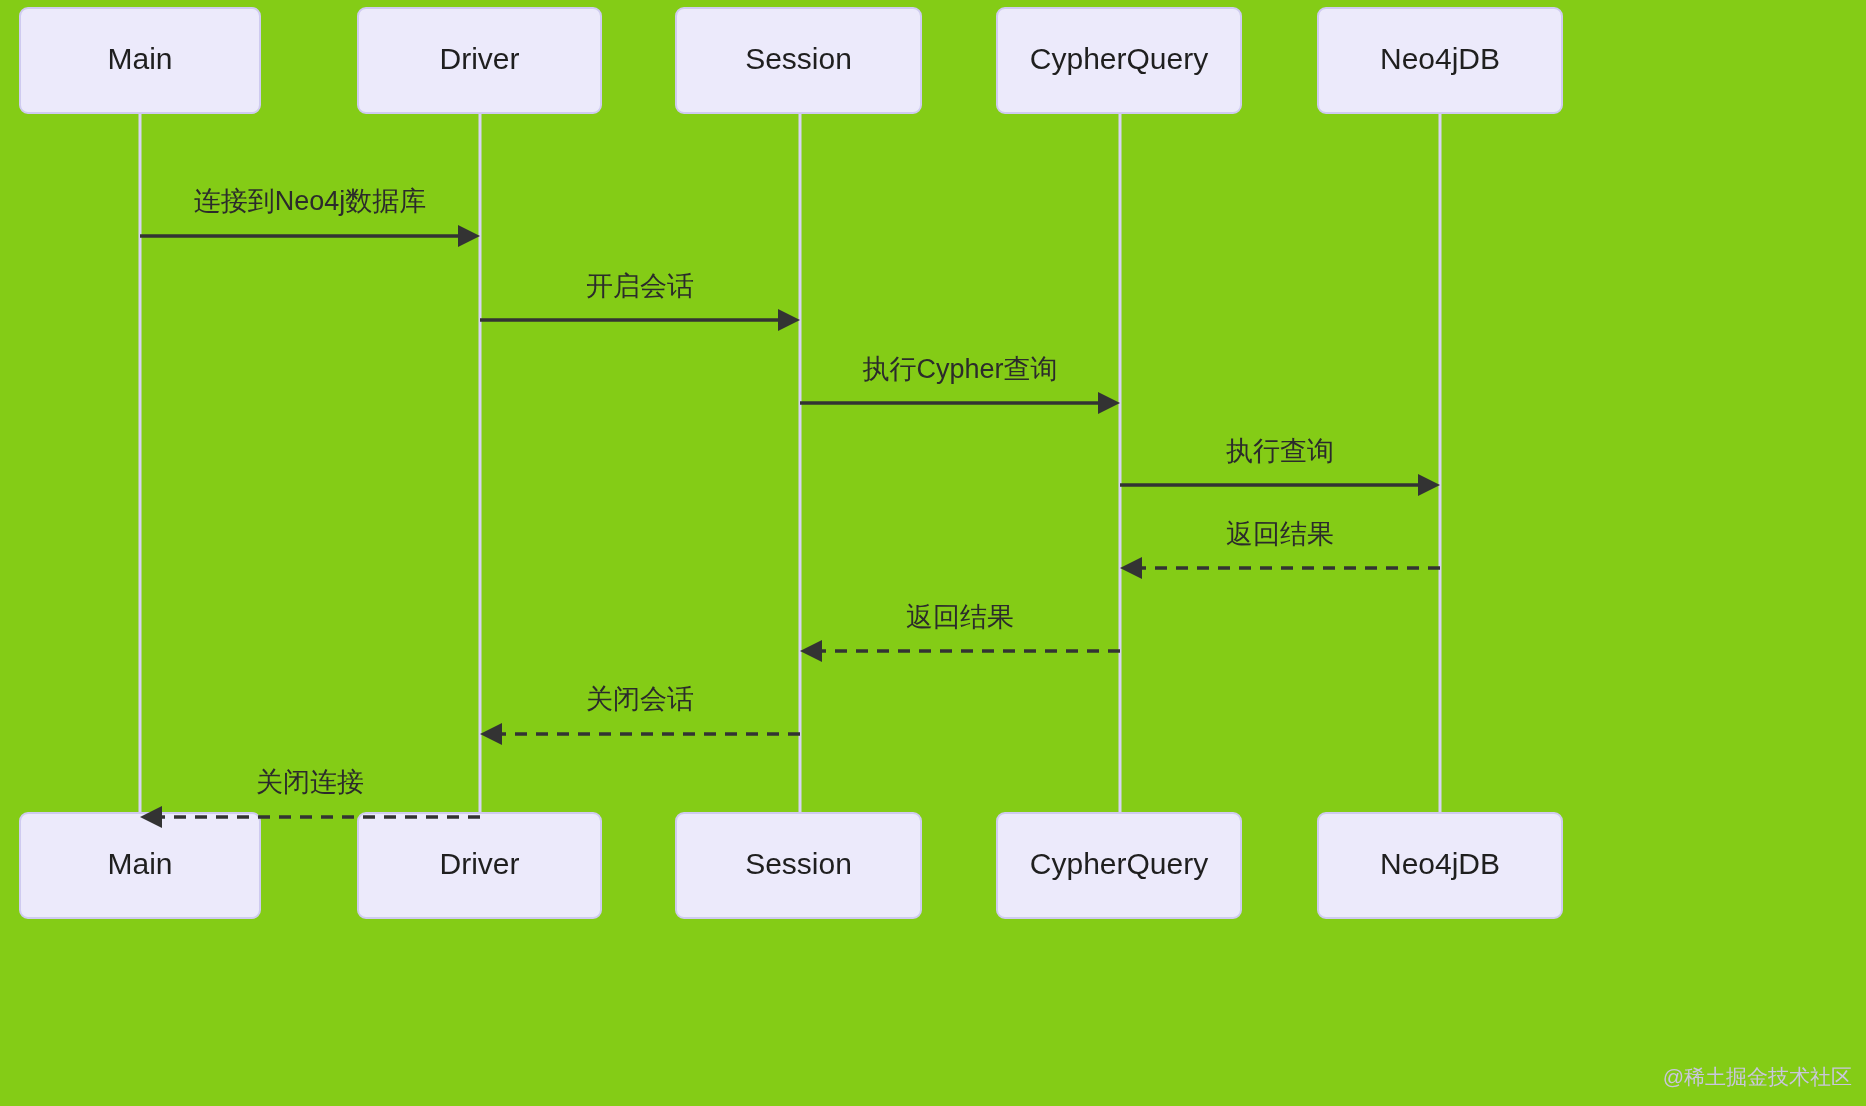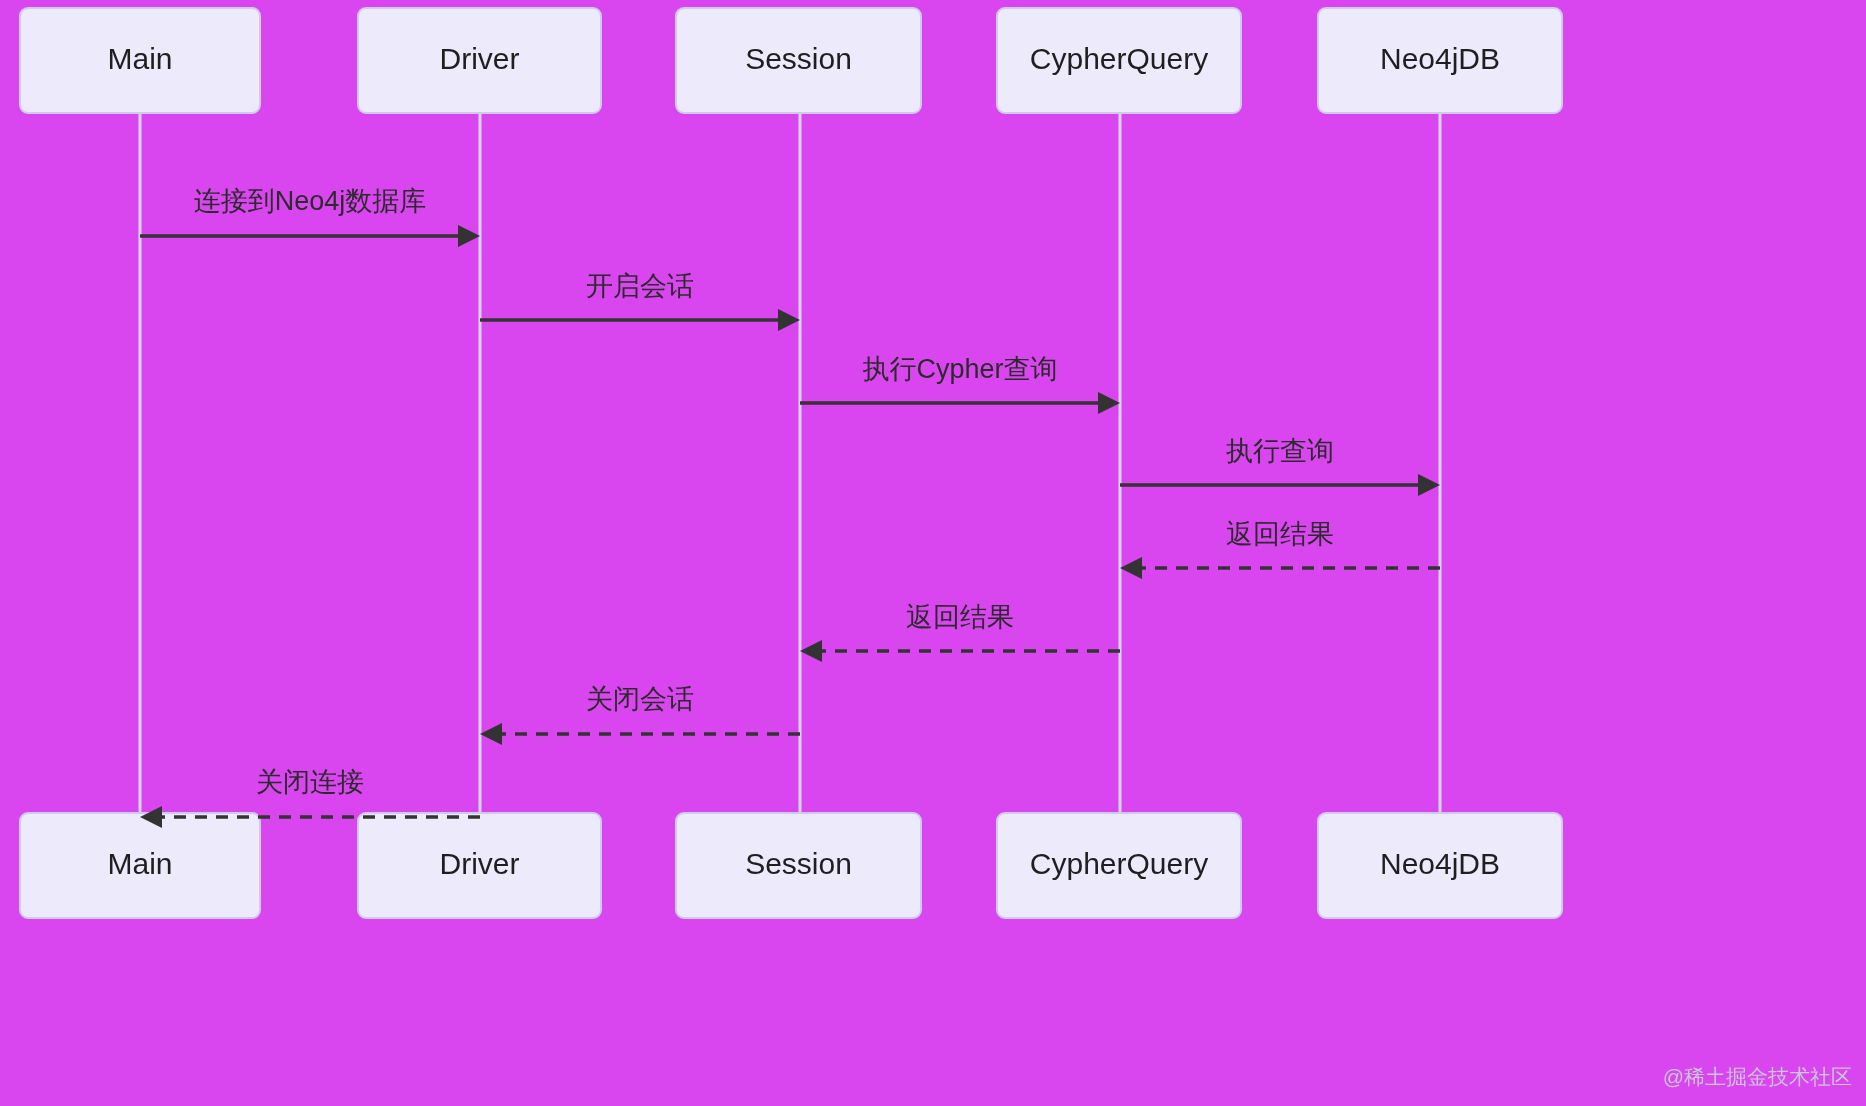--- a/index.html
+++ b/index.html
@@ -7,21 +7,21 @@
     padding: 0;
     background: #ffffff;
   }
   body {
     font-family: "Liberation Sans", "DejaVu Sans", sans-serif;
   }
   #diagram-root {
     position: relative;
     width: 1866px;
     height: 1106px;
-    background: #d946ef;
+    background: #84cc16;
     overflow: hidden;
   }
   .seq-svg {
     position: absolute;
     left: 0;
     top: 0;
     width: 1866px;
     height: 1106px;
   }
   .participant-box {

